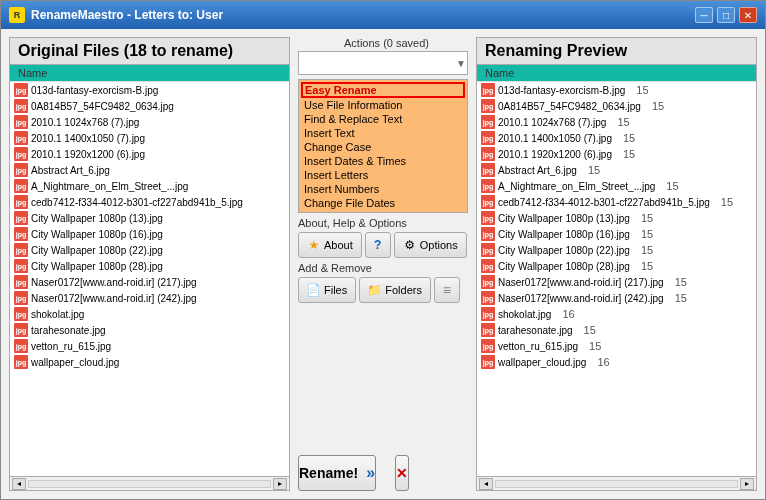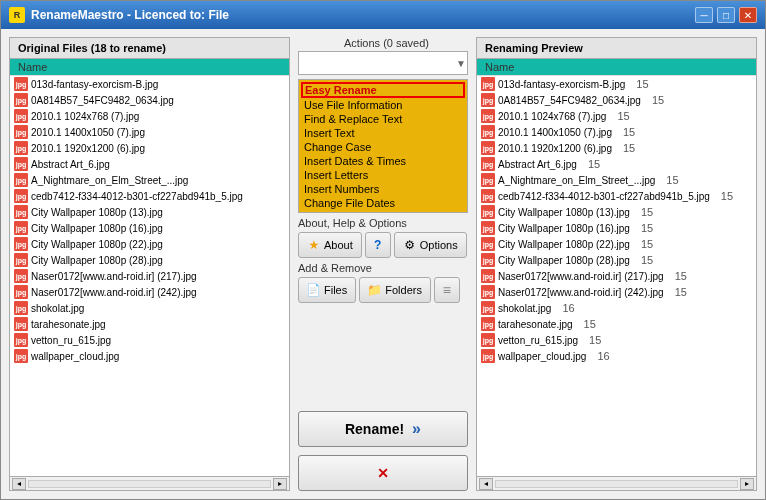--- a/index.html
+++ b/index.html
@@ -86,21 +86,21 @@
     }
     .panel-right {
       flex: 1;
       min-width: 0;
     }
     .panel-header {
       background: #e4e4e4;
       border-bottom: 1px solid #aaa;
       padding: 4px 8px;
       font-weight: bold;
-      font-size: 11px;
+      font-size: 16px;
       flex-shrink: 0;
     }
     .panel-subheader {
       background: #14b8a6;
       border-bottom: 1px solid #ddd;
       padding: 2px 8px;
       font-size: 11px;
       color: #333;
       flex-shrink: 0;
     }
@@ -207,21 +207,21 @@
       display: flex;
       flex-direction: column;
     }
     .available-actions-label {
       font-size: 11px;
       color: #333;
       margin-bottom: 2px;
     }
     .available-actions-list {
       border: 1px solid #aaa;
-      background: #eab308;
+      background: #fdba74;
       padding: 2px;
     }
     .action-item {
       padding: 1px 3px;
       font-size: 11px;
       cursor: pointer;
       color: #000;
     }
     .action-item.highlighted {
       border: 2px solid #e00;
@@ -328,21 +328,21 @@
 <div class="window">
 
   <div class="title-bar">
     <div class="title-bar-left">
       <div class="title-icon">
         <svg width="14" height="14" viewBox="0 0 14 14">
           <rect x="1" y="1" width="12" height="12" fill="#ffd700" rx="1"></rect>
           <text x="7" y="10" text-anchor="middle" font-size="9" fill="#333" font-weight="bold">R</text>
         </svg>
       </div>
-      <span class="title-text">RenameMaestro - Licenced to: File</span>
+      <span class="title-text">RenameMaestro - Letters to: User</span>
     </div>
     <div class="title-controls">
       <div class="title-btn minimize">─</div>
       <div class="title-btn maximize">□</div>
       <div class="title-btn close">✕</div>
     </div>
   </div>
 
   <div class="content">
 
@@ -481,21 +481,21 @@
           <button class="btn">
             <span class="btn-icon">📁</span>
             <span>Folders</span>
           </button>
           <button class="btn-small" style="font-size:14px; color:#888;">≡</button>
         </div>
       </div>
 
       <div style="flex:1;"></div>
 
-      <div style="display:flex;flex-direction:column;gap:8px;margin-top:4px;">
+      <div style="display:flex;flex-direction:row;gap:19px;margin-top:4px;">
         <button class="rename-btn">
           <span>Rename!</span>
           <span class="arrow-icon">»</span>
         </button>
         <button class="clear-btn">
           <span class="x-icon">✕</span>
         </button>
       </div>
     </div>
 

